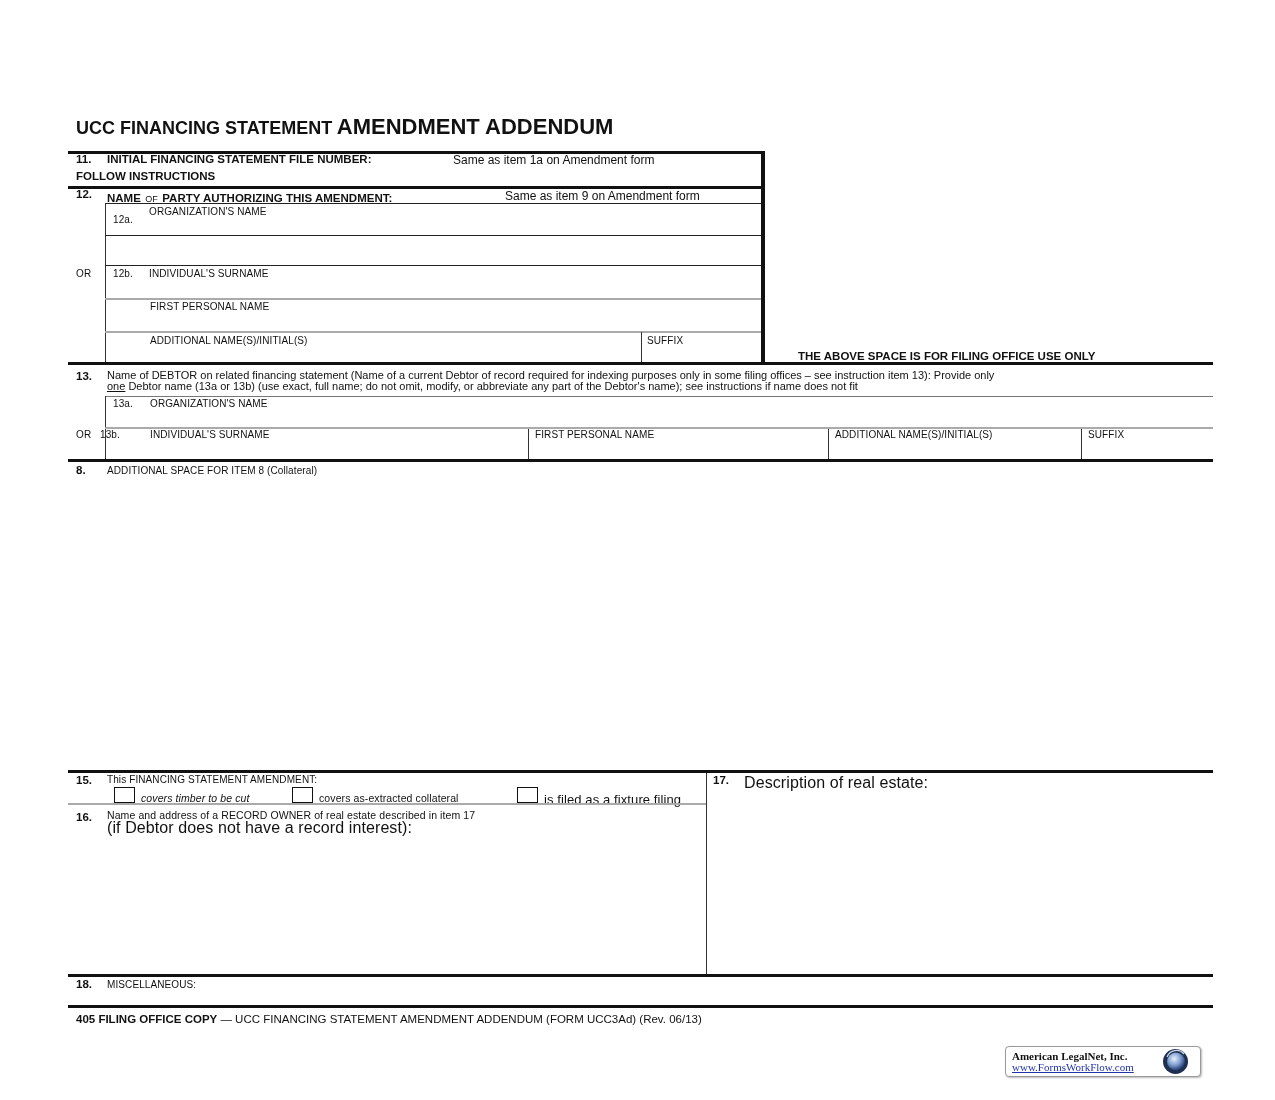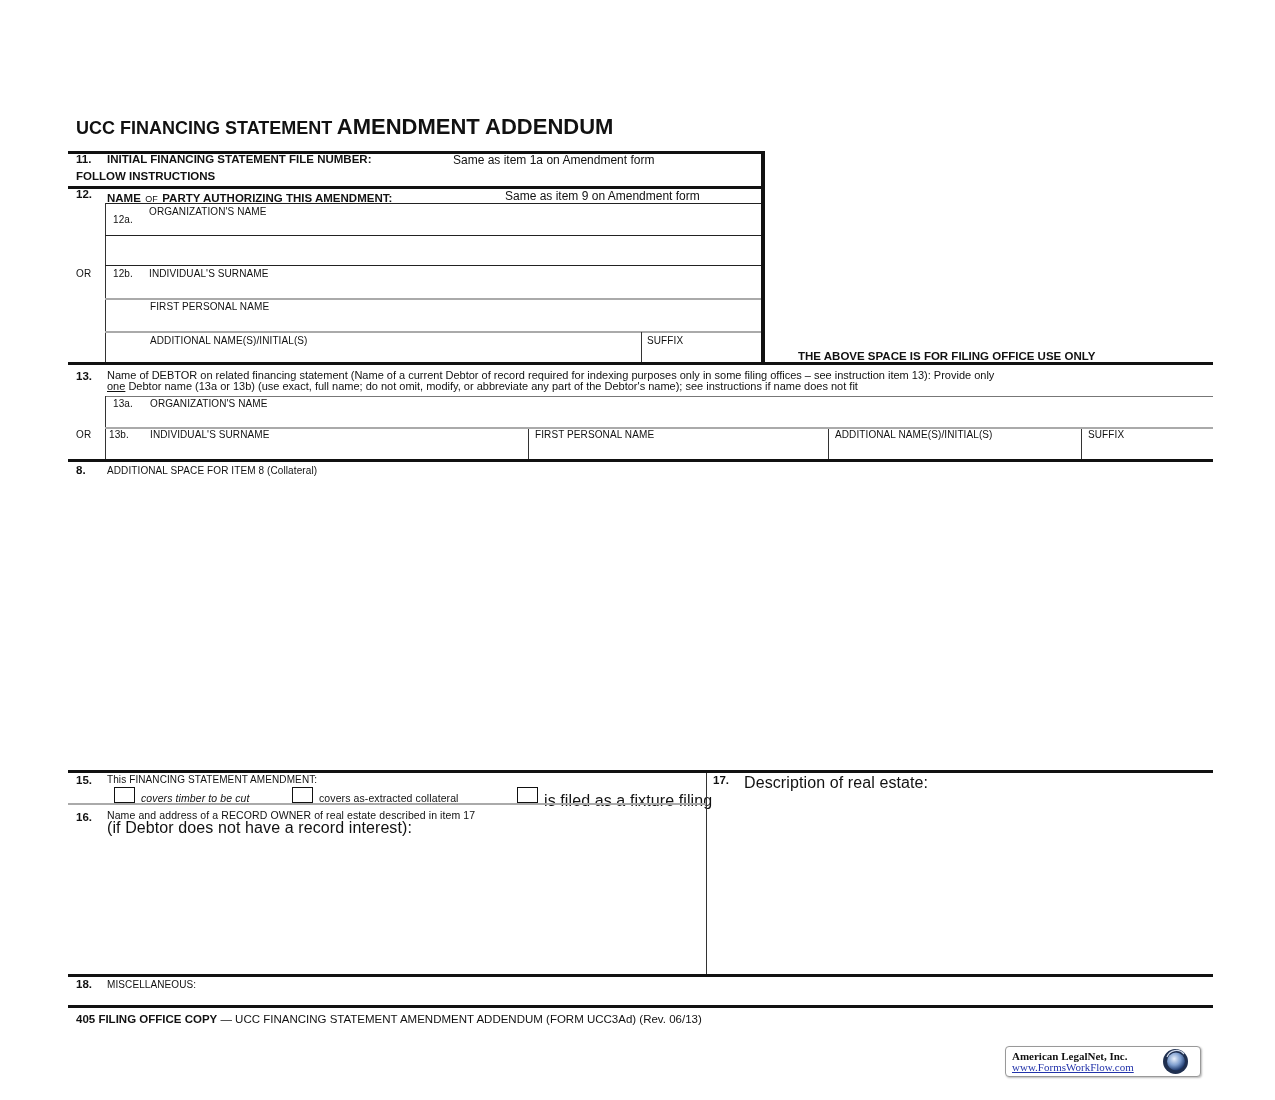--- a/index.html
+++ b/index.html
@@ -92,21 +92,21 @@
 <div class="hl-gray" style="left:105px;top:427px;width:1108px;"></div>
 <div class="vl" style="left:528px;top:429px;height:31px;"></div>
 <div class="vl" style="left:828px;top:429px;height:31px;"></div>
 <div class="vl" style="left:1081px;top:429px;height:31px;"></div>
 
 <div class="abs lbl" style="left:113px;top:398px;">13a.</div>
 <div class="abs lbl" style="left:150px;top:398px;">ORGANIZATION'S NAME</div>
 <input class="field" style="left: 107px; top: 410px; width: 1104px; height: 16px;" value="">
 
 <div class="abs lbl" style="left:76px;top:429px;">OR</div>
-<div class="abs lbl" style="left:109px;top:429px;text-align:right;">13b.</div>
+<div class="abs lbl" style="left:100px;top:429px;text-align:right;">13b.</div>
 <div class="abs lbl" style="left:150px;top:429px;">INDIVIDUAL'S SURNAME</div>
 <input class="field" style="left: 107px; top: 441px; width: 420px; height: 17px;" value="">
 <div class="abs lbl" style="left:535px;top:429px;">FIRST PERSONAL NAME</div>
 <input class="field" style="left: 530px; top: 441px; width: 297px; height: 17px;" value="">
 <div class="abs lbl" style="left:835px;top:429px;">ADDITIONAL NAME(S)/INITIAL(S)</div>
 <input class="field" style="left: 830px; top: 441px; width: 250px; height: 17px;" value="">
 <div class="abs lbl" style="left:1088px;top:429px;">SUFFIX</div>
 <input class="field" style="left: 1083px; top: 441px; width: 128px; height: 17px;" value="">
 
 <div class="hl-thick" style="left:68px;top:459px;width:1145px;"></div>
@@ -118,21 +118,21 @@
 <div class="hl-thick" style="left:68px;top:770px;width:1145px;"></div>
 
 <div class="abs num" style="left:76px;top:774px;">15.</div>
 <div class="abs lbl" style="left:107px;top:774px;">This FINANCING STATEMENT AMENDMENT:</div>
 
 <div class="cb" style="left:114px;top:787px;"></div>
 <div class="abs lbl" style="left:141px;top:792px;font-size:10.5px;font-style:italic;">covers timber to be cut</div>
 <div class="cb" style="left:292px;top:787px;"></div>
 <div class="abs lbl" style="left:319px;top:792px;font-size:10.5px;">covers as-extracted collateral</div>
 <div class="cb" style="left:517px;top:787px;"></div>
-<div class="abs lbl" style="left:544px;top:792px;font-size:16px;">is filed as a fixture filing</div>
+<div class="abs lbl" style="left:544px;top:792px;font-size:13px;">is filed as a fixture filing</div>
 
 <div class="hl-gray" style="left:68px;top:803px;width:638px;"></div>
 
 <div class="abs num" style="left:76px;top:811px;">16.</div>
 <div class="abs lbl" style="left:107px;top:809px;font-size:10.5px;">Name and address of a RECORD OWNER of real estate described in item 17</div>
 <div class="abs lbl" style="left:107px;top:819px;font-size:16px;">(if Debtor does not have a record interest):</div>
 <textarea class="field" style="left: 70px; top: 834px; width: 634px; height: 138px;"></textarea>
 
 <div class="vl" style="left:706px;top:773px;height:202px;"></div>
 

